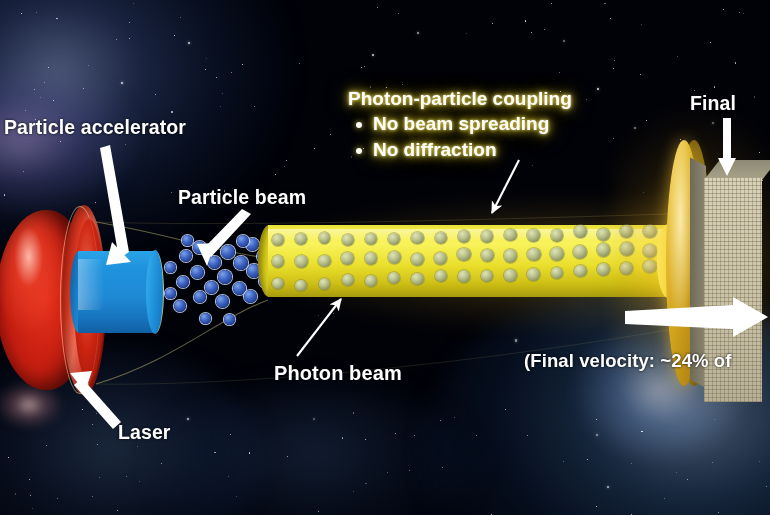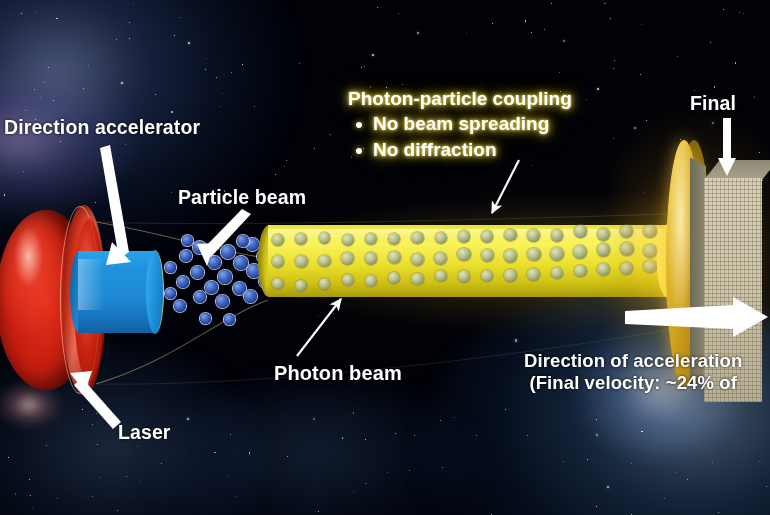--- a/index.html
+++ b/index.html
@@ -546,28 +546,27 @@
     <g>
       <path d="M723,118 L731,118 L731,164 L723,164 z" fill="#fff"></path>
       <path d="M718,158 L736,158 L727,176 z" fill="#fff"></path>
     </g>
 
     <g>
       <path d="M625,311 L733,305 L733,297 L768,317 L733,337 L733,329 L625,324 z" fill="#fff"></path>
     </g>
   </svg>
 
-  <div class="lbl" id="lbl-accel">Direction accelerator</div>
+  <div class="lbl" id="lbl-accel">Particle accelerator</div>
   <div class="lbl" id="lbl-pbeam">Particle beam</div>
   <div class="lbl" id="lbl-photon">Photon beam</div>
   <div class="lbl" id="lbl-laser">Laser</div>
   <div class="lbl" id="lbl-probe">Final</div>
 
   <div class="lbl" id="lbl-dir">
-    <div class="c">Direction of acceleration</div>
     <div class="c">(Final velocity: ~24% of</div>
   </div>
 
   <div id="coupling">
     <div>Photon-particle coupling</div>
     <div class="bul">
       <span class="dot"></span>
       <span>No beam spreading</span>
     </div>
     <div class="bul">

